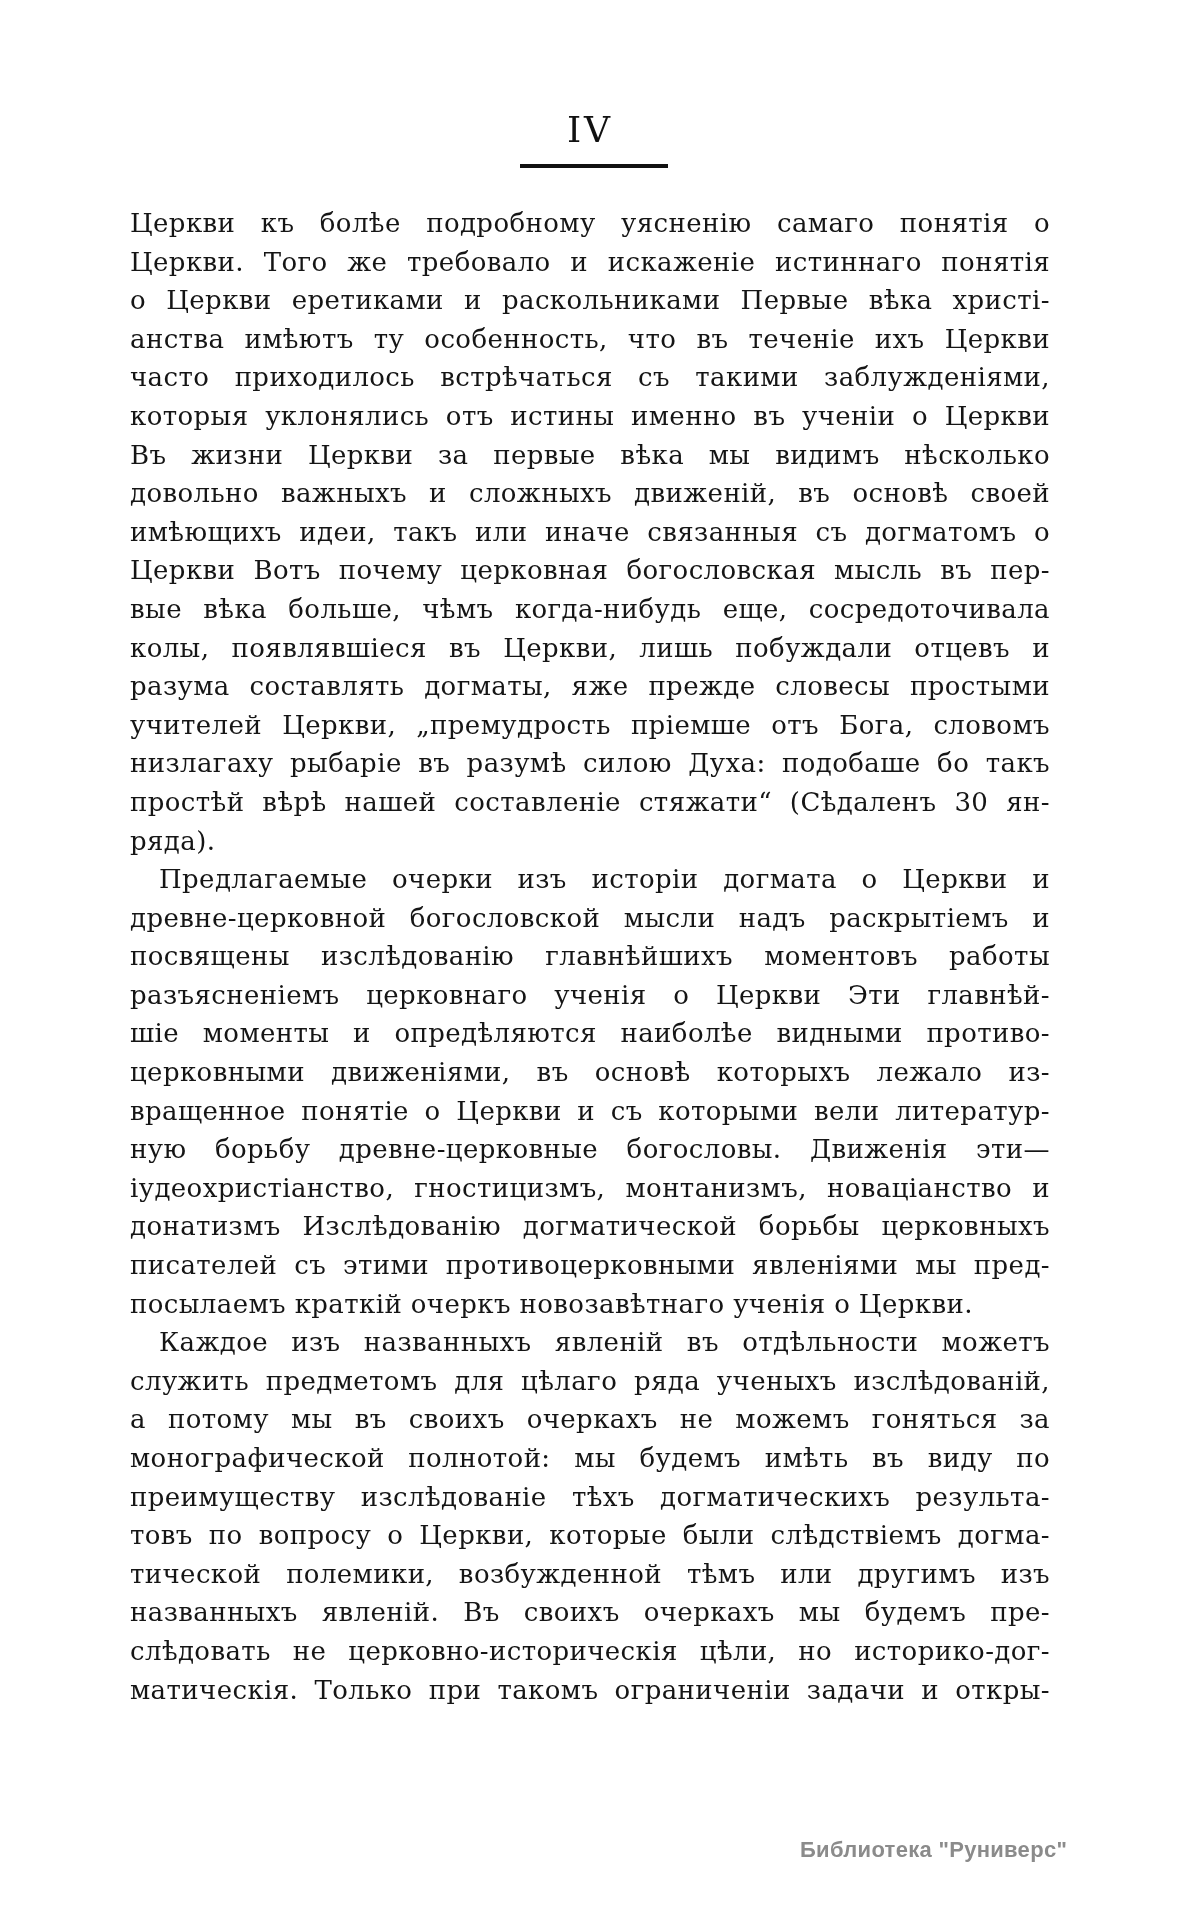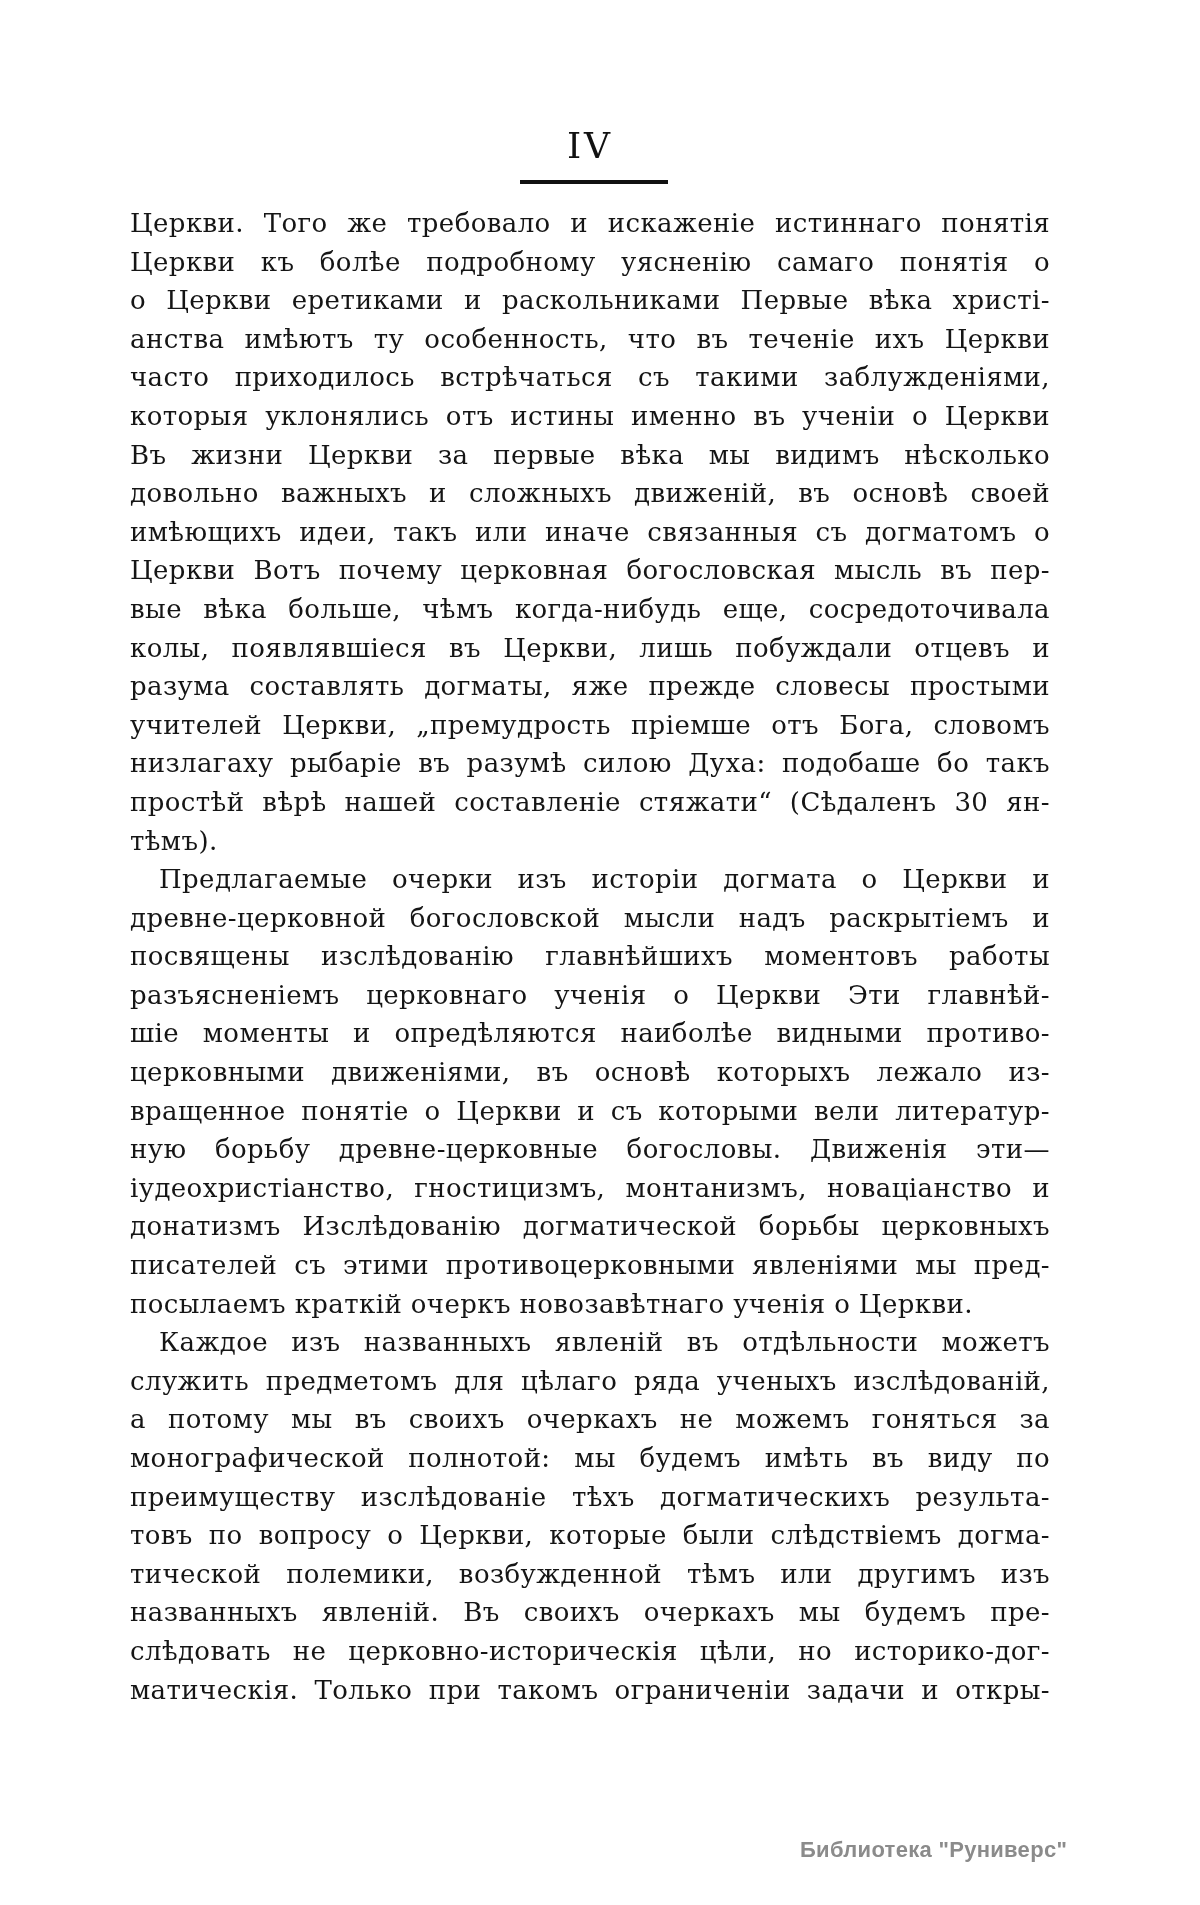--- a/index.html
+++ b/index.html
@@ -13,21 +13,21 @@
     width: 1200px;
     height: 1905px;
     background: #ffffff;
     overflow: hidden;
     font-family: "DejaVu Serif", serif;
     color: #151515;
   }
   .page-header {
     position: absolute;
     left: 130px;
-    top: 128px;
+    top: 112px;
     width: 920px;
     text-align: center;
   }
   .page-number {
     font-size: 36px;
     line-height: 1;
     letter-spacing: 3px;
     color: #111111;
   }
   .header-rule {
@@ -75,37 +75,37 @@
 <body>
 
 <div class="page">
 
   <div class="page-header">
     <div class="page-number">IV</div>
     <div class="header-rule"></div>
   </div>
 
   <div class="text-block" id="text-block">
+      <div class="line jl">Церкви къ болѣе подробному уясненію самаго понятія о</div>
       <div class="line jl">Церкви. Того же требовало и искаженіе истиннаго понятія</div>
-      <div class="line jl">Церкви къ болѣе подробному уясненію самаго понятія о</div>
       <div class="line jl">о Церкви еретиками и раскольниками Первые вѣка христі-</div>
       <div class="line jl">анства имѣютъ ту особенность, что въ теченіе ихъ Церкви</div>
       <div class="line jl">часто приходилось встрѣчаться съ такими заблужденіями,</div>
       <div class="line jl">которыя уклонялись отъ истины именно въ ученіи о Церкви</div>
       <div class="line jl">Въ жизни Церкви за первые вѣка мы видимъ нѣсколько</div>
       <div class="line jl">довольно важныхъ и сложныхъ движеній, въ основѣ своей</div>
       <div class="line jl">имѣющихъ идеи, такъ или иначе связанныя съ догматомъ о</div>
       <div class="line jl">Церкви Вотъ почему церковная богословская мысль въ пер-</div>
       <div class="line jl">вые вѣка больше, чѣмъ когда-нибудь еще, сосредоточивала</div>
       <div class="line jl">колы, появлявшіеся въ Церкви, лишь побуждали отцевъ и</div>
       <div class="line jl">разума составлять догматы, яже прежде словесы простыми</div>
       <div class="line jl">учителей Церкви, „премудрость пріемше отъ Бога, словомъ</div>
       <div class="line jl">низлагаху рыбаріе въ разумѣ силою Духа: подобаше бо такъ</div>
       <div class="line jl">простѣй вѣрѣ нашей составленіе стяжати“ (Сѣдаленъ 30 ян-</div>
-      <div class="line">тѣмъ).</div>
+      <div class="line">ряда).</div>
       <div class="line indent jl">Предлагаемые очерки изъ исторіи догмата о Церкви и</div>
       <div class="line jl">древне-церковной богословской мысли надъ раскрытіемъ и</div>
       <div class="line jl">посвящены изслѣдованію главнѣйшихъ моментовъ работы</div>
       <div class="line jl">разъясненіемъ церковнаго ученія о Церкви Эти главнѣй-</div>
       <div class="line jl">шіе моменты и опредѣляются наиболѣе видными противо-</div>
       <div class="line jl">церковными движеніями, въ основѣ которыхъ лежало из-</div>
       <div class="line jl">вращенное понятіе о Церкви и съ которыми вели литератур-</div>
       <div class="line jl">ную борьбу древне-церковные богословы. Движенія эти—</div>
       <div class="line jl">іудеохристіанство, гностицизмъ, монтанизмъ, новаціанство и</div>
       <div class="line jl">донатизмъ Изслѣдованію догматической борьбы церковныхъ</div>

